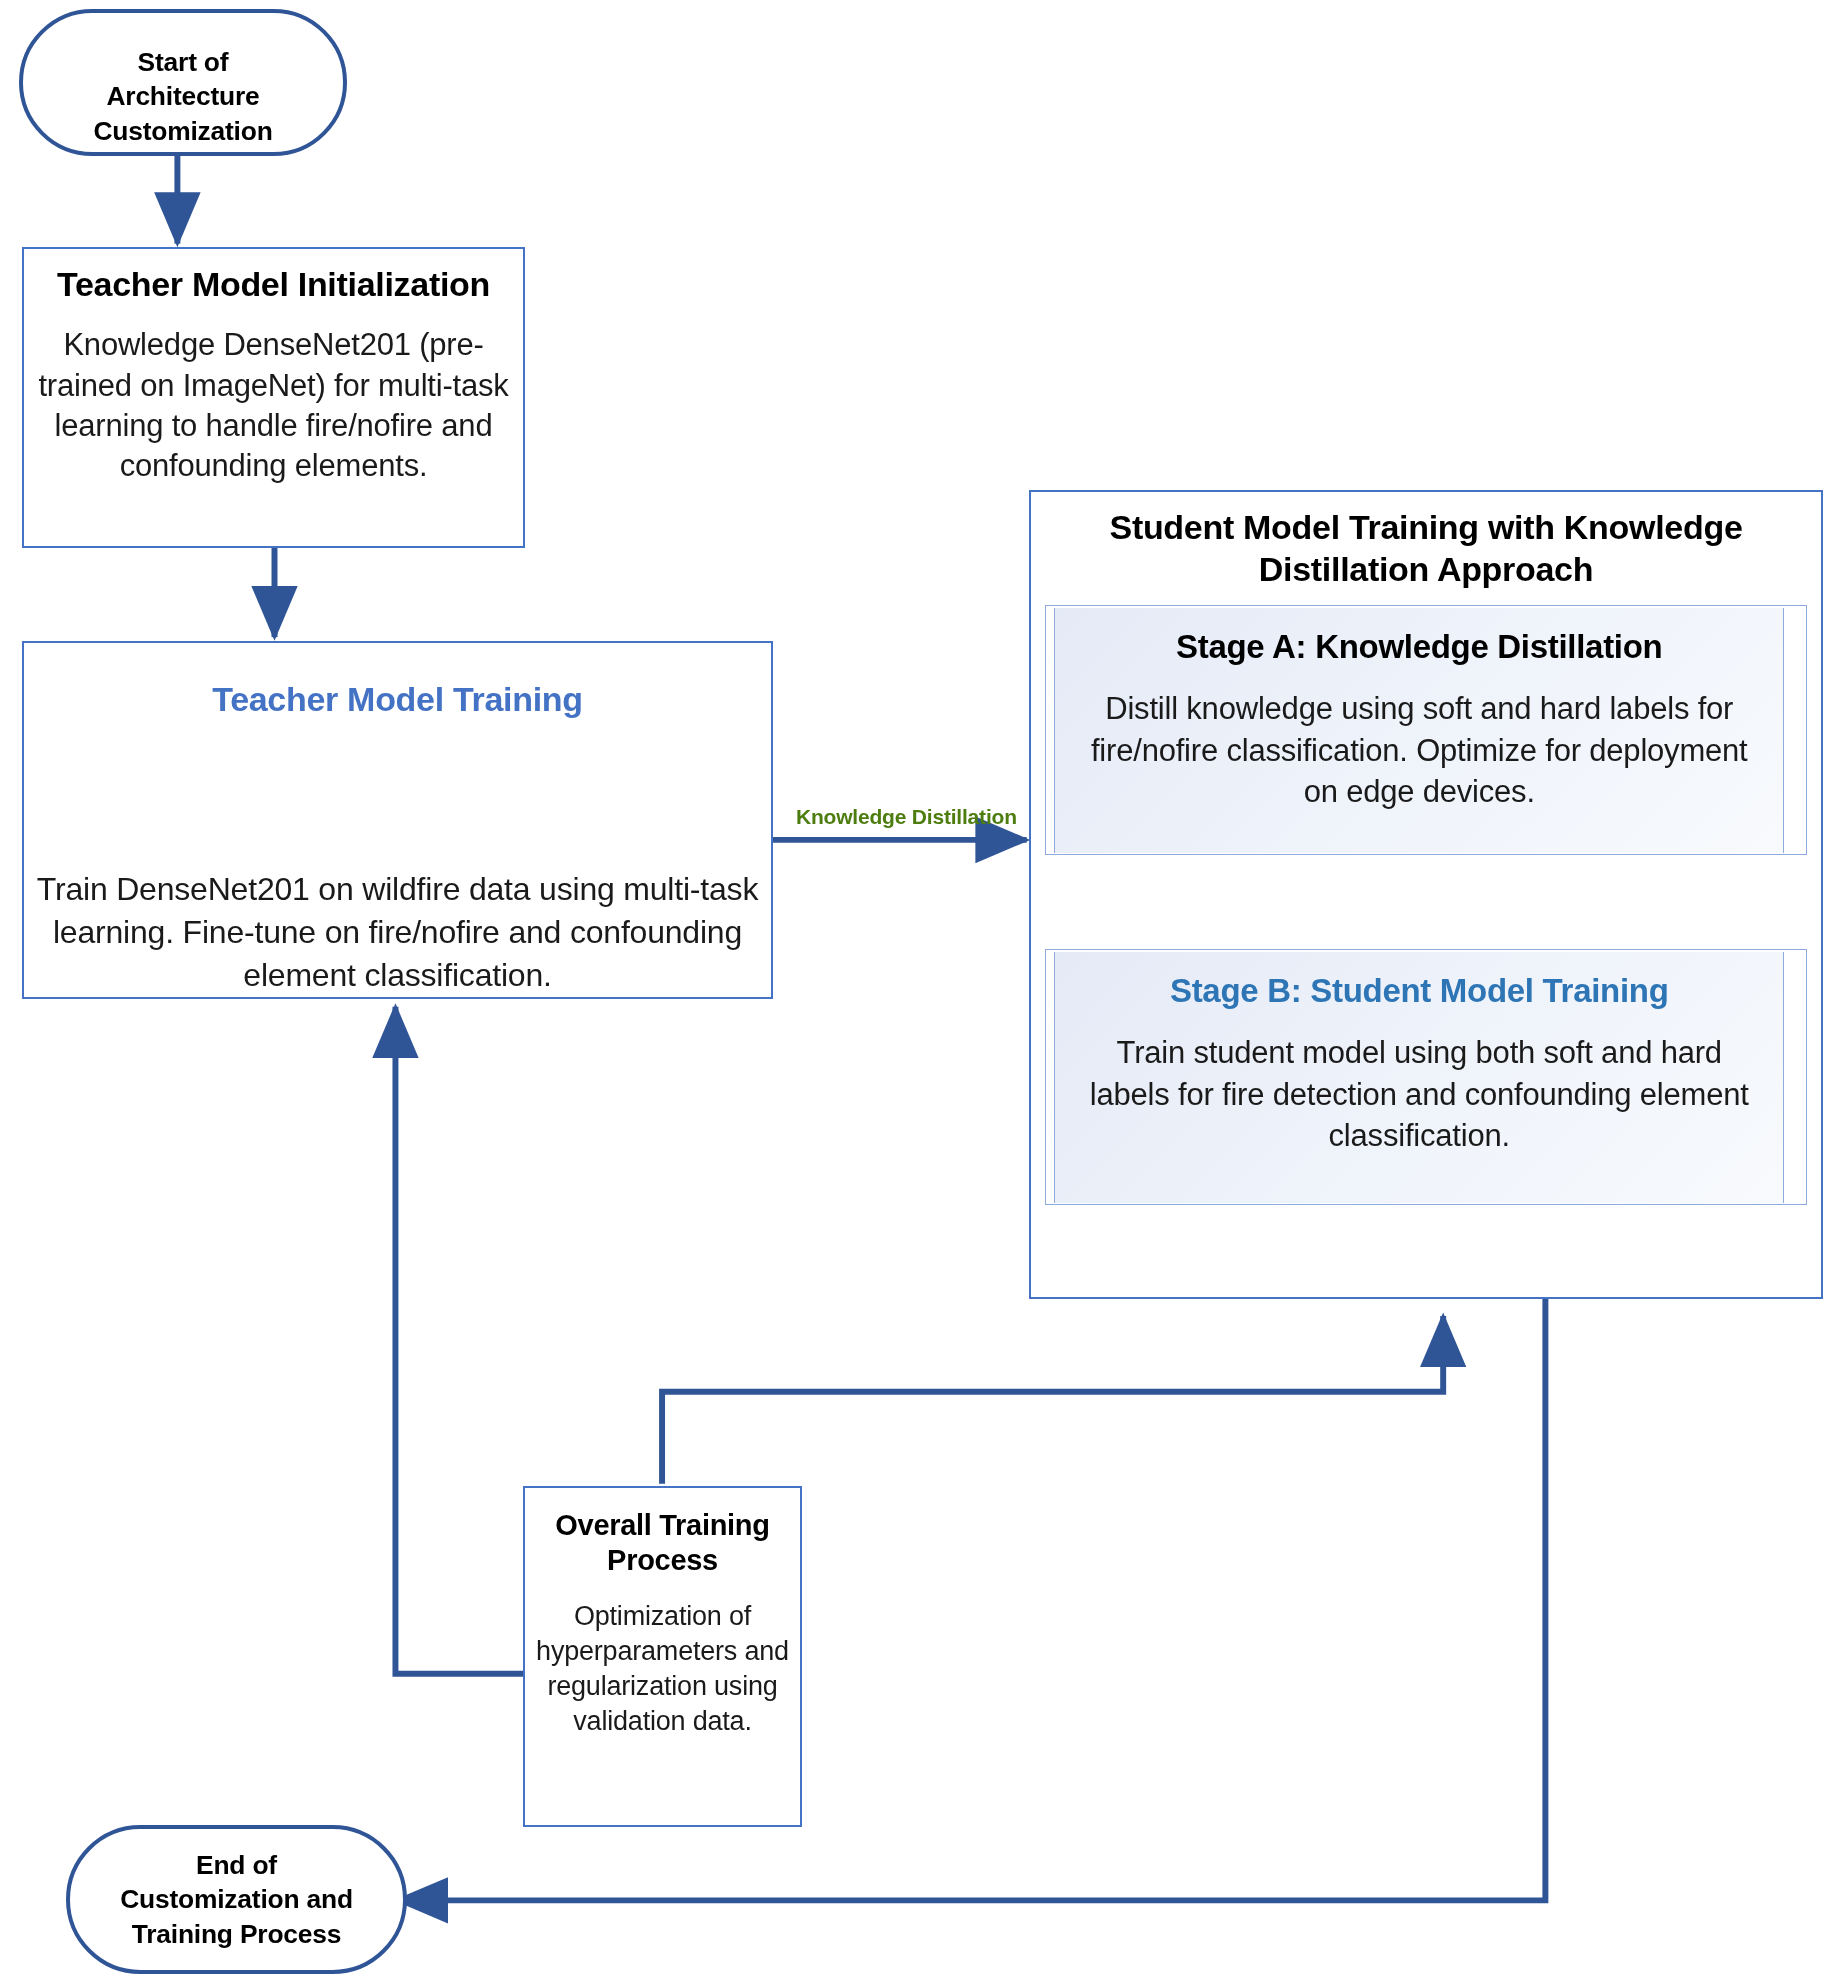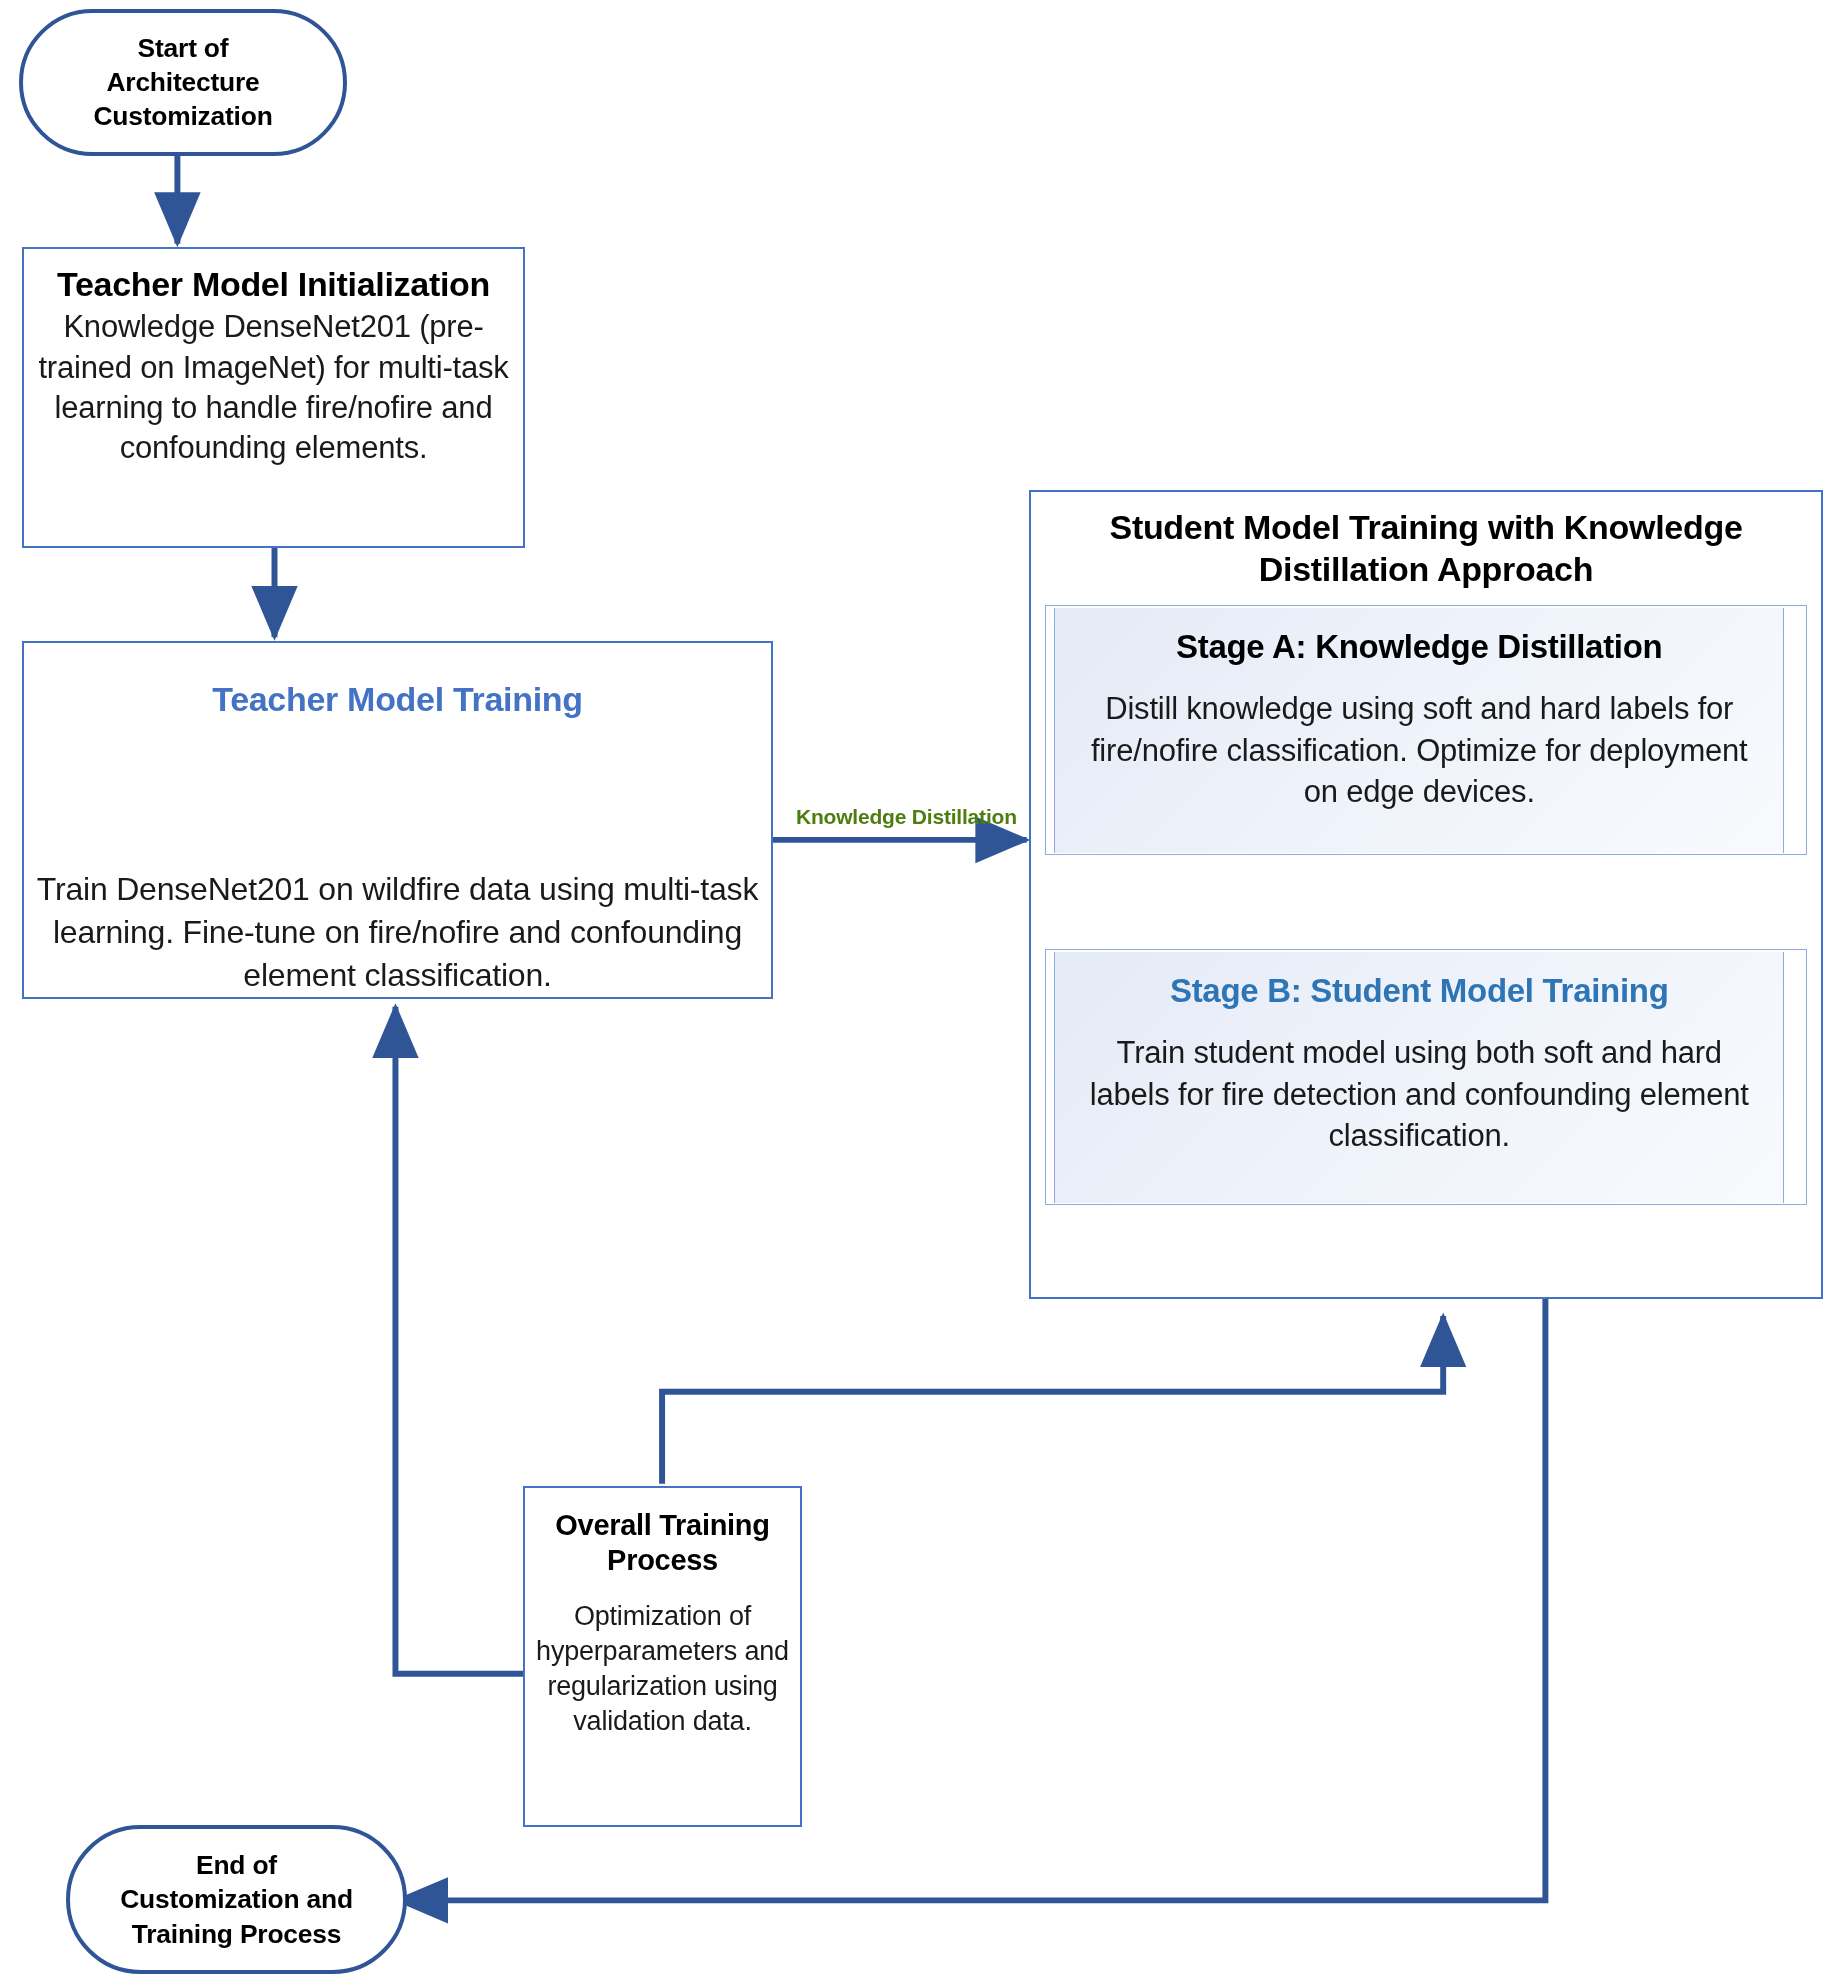--- a/index.html
+++ b/index.html
@@ -61,20 +61,21 @@
   .proc-body {
     font-size: 30px;
     line-height: 1.30;
     color: #1a1a1a;
     letter-spacing: -0.2px;
   }
   
   #node-teacher-init {
     justify-content: flex-start;
     padding: 15.3px 5.1px 0 5.1px;
+    gap: 18px;
   }
   #node-teacher-init .proc-title { font-size: 34px; margin-bottom: 1.7px; }
   #node-teacher-init .proc-body  { font-size: 31px; line-height: 1.30; }
 
   
   #node-teacher-train { justify-content: space-between; padding: 36px 12px 0 12px; }
   #node-teacher-train .proc-title { font-size: 34px; margin-bottom: 43px; }
   #node-teacher-train .proc-body  { font-size: 32px; line-height: 1.34; }
 
   
@@ -183,21 +184,21 @@
 
     <path d="M 777,1742 L 777,1634 L 1694,1634 L 1694,1545" fill="none" stroke="#2F5597" stroke-width="7" marker-end="url(#arrow)"></path>
 
     <path d="M 1814,1522 L 1814,2231 L 466,2231" fill="none" stroke="#2F5597" stroke-width="7" marker-end="url(#arrow)"></path>
   </svg>
 
   <div class="edge-label" style="left:796px; top:805px;">Knowledge Distillation</div>
 
   <div class="edge-label" style="left:1096px; top:926px;">Knowledge Distillation</div>
 
-  <div class="node terminator" id="node-start" style="left:19px; top:8.5px; width:328px; height:147px;">
+  <div class="node terminator" id="node-start" style="left:19px; top:8.5px; width:328px; height:147px;justify-content:flex-end;">
     <div>Start of</div>
     <div>Architecture</div>
     <div>Customization</div>
   </div>
 
   <div class="node process" id="node-teacher-init" style="left:22px; top:247px; width:503px; height:301px;">
     <div class="proc-title">Teacher Model Initialization</div>
     <div class="proc-body">Knowledge DenseNet201 (pre-trained on ImageNet) for multi-task learning to handle fire/nofire and confounding elements.</div>
   </div>
 

